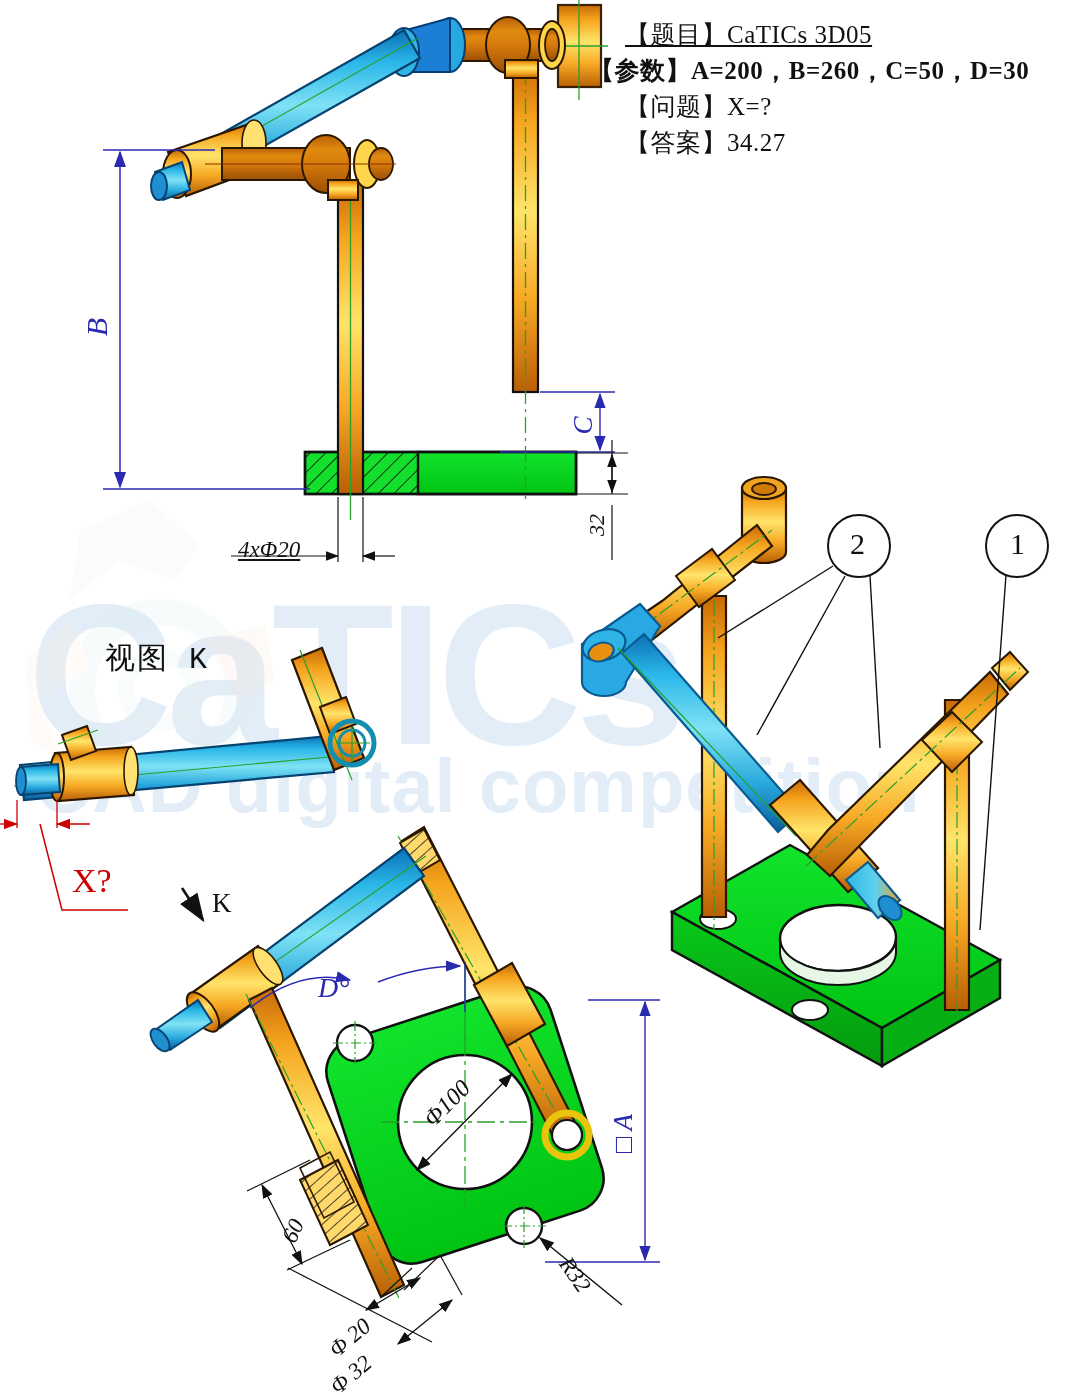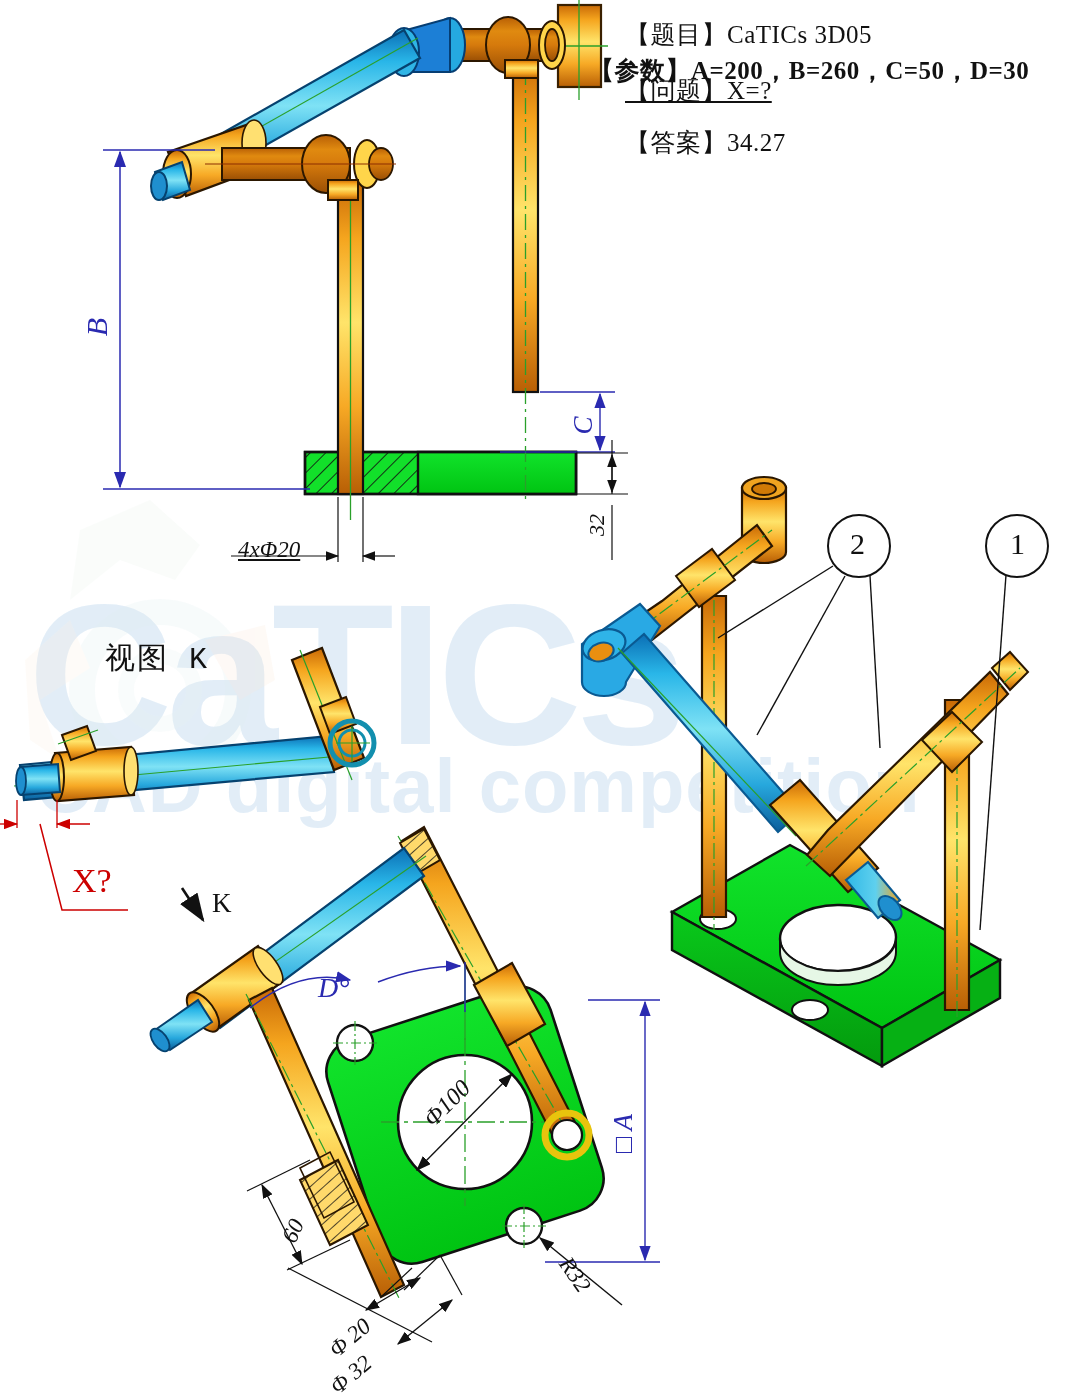--- a/index.html
+++ b/index.html
@@ -390,27 +390,27 @@
       </g>
 
       <g>
         <circle cx="1017" cy="546" r="31" fill="#fff" stroke="#111" stroke-width="2"></circle>
         <line x1="1006" y1="575" x2="980" y2="930" stroke="#111" stroke-width="1.4"></line>
       </g>
     </g>
   </svg>
 
   <div>
-    <div class="hdr" style="left:625px;top:18px;">
+    <div class="hdr" style="left:625px;top:18px;text-decoration:underline;">
       <span>【题目】</span><span>CaTICs 3D05</span>
     </div>
     <div class="hdr" style="left:589px;top:54px;font-weight:bold;">
       <span>【参数】</span><span>A=200，B=260，C=50，D=30</span>
     </div>
-    <div class="hdr" style="left:625px;top:74px;text-decoration:underline;">
+    <div class="hdr" style="left:625px;top:90px;">
       <span>【问题】</span><span>X=?</span>
     </div>
     <div class="hdr" style="left:625px;top:126px;">
       <span>【答案】</span><span>34.27</span>
     </div>
   </div>
 
   <div class="dimtxt dimblue" style="left:88px;top:310px;font-size:30px;transform:rotate(-90deg);transform-origin:center;">B</div>
 
   <div class="dimtxt dimblue" style="left:574px;top:410px;font-size:27px;transform:rotate(-90deg);transform-origin:center;">C</div>

